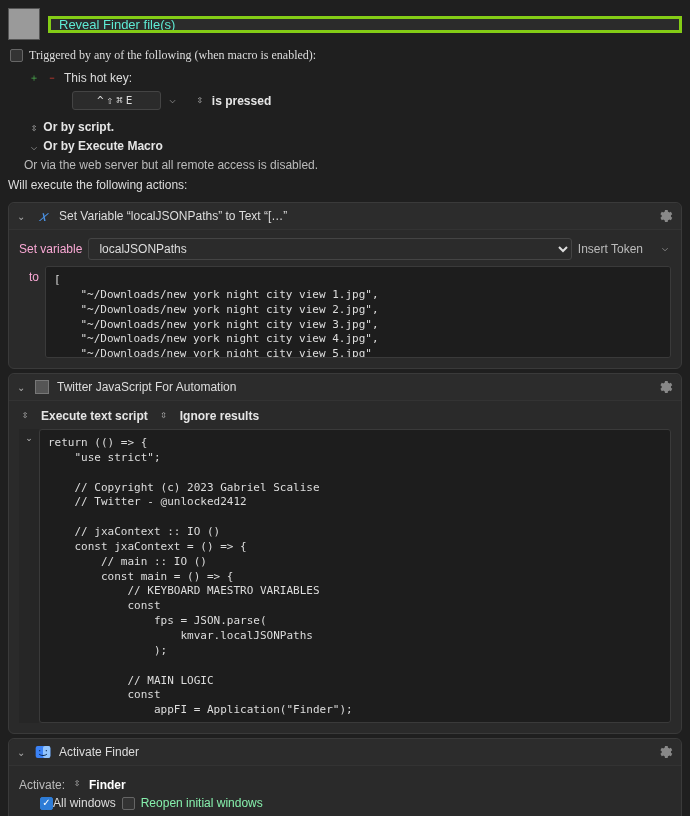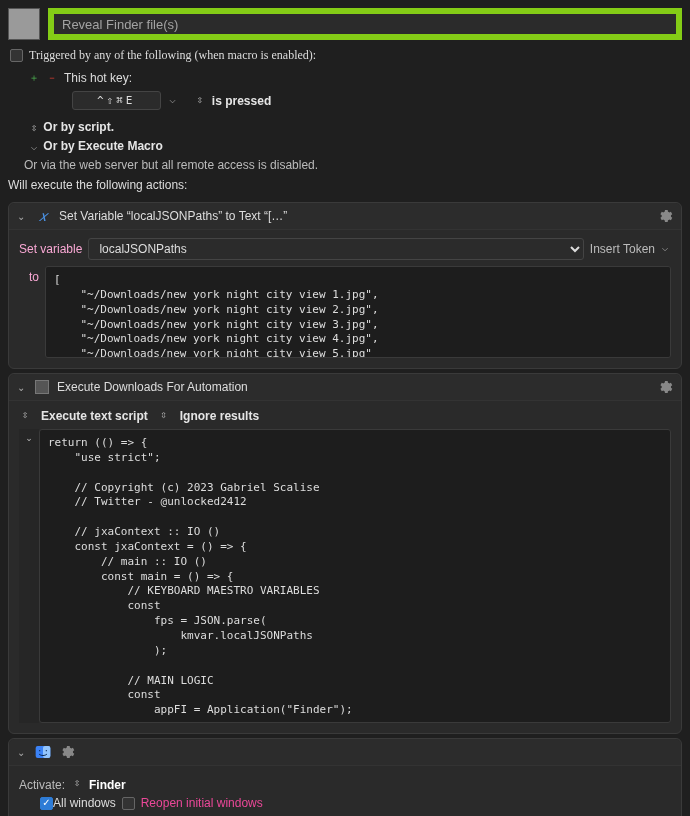--- a/index.html
+++ b/index.html
@@ -10,22 +10,22 @@
     color: #ddd;
     width: 690px;
     height: 816px;
     overflow: hidden;
   }
 
   
   .title-row { display: flex; align-items: center; padding: 8px; gap: 8px; }
   .app-thumb { width: 32px; height: 32px; background: #9a9a9a; border: 1px solid #555; flex: 0 0 32px; }
   .title-input {
-    flex: 1; height: 32px; background: #2b2b2b; border: 6px solid #84cc16;
-    color: #a3a3a3; padding: 0 8px; font-size: 13px;
+    flex: 1; height: 17px; background: #2b2b2b; border: 3px solid #84cc16;
+    color: #5eead4; padding: 0 8px; font-size: 13px;
   }
 
   .subhead { padding: 0 10px 6px 10px; display: flex; align-items: center; gap: 6px; font-family: Liberation Serif, serif; }
   .chk { width: 13px; height: 13px; border: 1px solid #666; background: #333; border-radius: 2px; flex: 0 0 13px; }
   .chk.on { background: #2e7cd6; border-color: #2e7cd6; display:flex; align-items:center; justify-content:center; }
   .chk.on::after { content:"✓"; color:#fff; font-size:10px; line-height:1; }
 
   .trigger-row { padding: 2px 28px 2px 28px; display: flex; align-items: center; gap: 6px; }
   .plus, .minus, .updown {
     width: 12px; height: 12px; display: inline-flex; align-items:center; justify-content:center;
@@ -67,21 +67,21 @@
   .gear svg { width:16px; height:16px; fill:#888; }
 
   .action-body { padding:8px 10px 10px 10px; }
   .formrow { display:flex; align-items:center; gap:6px; margin-bottom:6px; }
   .label { color:#f9a8d4; font-size:12px; white-space:nowrap; }
   .input, .textarea {
     background:#1d1d1d; border:1px solid #3a3a3a; color:#ddd; padding:4px 6px;
     font-size:12px; font-family: Menlo, monospace; border-radius:3px;
   }
   .var-input-wrap { flex:1; display:flex; }
-  .insert-token { display:flex; align-items:center; gap:4px; color:#bbb; cursor:pointer; }
+  .insert-token { display:flex; align-items:center; gap:16px; color:#bbb; cursor:pointer; }
 
   .textarea {
     width:100%; resize:none; white-space:pre; font-size:11px; line-height:1.35;
     padding:6px 8px;
   }
 
   .togrid { display:grid; grid-template-columns: 20px 1fr; gap:6px; align-items:start; }
   .togrid .label { padding-top:4px; text-align:right; }
 
   .subbar { display:flex; align-items:center; gap:10px; padding:0 0 6px 0; color:#bbb; }
@@ -170,21 +170,21 @@
     "~/Downloads/new york night city view 5.jpg"
 ]</textarea>
     </div>
   </div>
 </div>
 
 <div class="action">
   <div class="action-header">
     <span class="chev">⌄</span>
     <span class="act-icon" style="background:#555;border:1px solid #777;width:14px;height:14px;"></span>
-    <span class="act-title">Execute Downloads For Automation</span>
+    <span class="act-title">Twitter JavaScript For Automation</span>
     <span class="gear">
       <svg viewBox="0 0 24 24">
           <path d="M12 8a4 4 0 1 0 .001 8.001A4 4 0 0 0 12 8zm9 4a7.9 7.9 0 0 0-.1-1.2l2-1.6-2-3.4-2.4 1a7.7 7.7 0 0 0-2-1.2L16 3h-4l-.5 2.6a7.7 7.7 0 0 0-2 1.2l-2.4-1-2 3.4 2 1.6A7.9 7.9 0 0 0 7 12c0 .4 0 .8.1 1.2l-2 1.6 2 3.4 2.4-1c.6.5 1.3.9 2 1.2L12 21h4l.5-2.6c.7-.3 1.4-.7 2-1.2l2.4 1 2-3.4-2-1.6c.1-.4.1-.8.1-1.2z"></path>
         </svg>
     </span>
   </div>
   <div class="action-body">
     <div class="subbar">
       <span class="updown">⇳</span>
       <span class="bold">Execute text script</span>
@@ -229,40 +229,41 @@
     <span class="chev">⌄</span>
     <span class="act-icon finder-ic">
       <svg viewBox="0 0 24 24">
           <rect x="1" y="3" width="22" height="18" rx="3" fill="#3b82f6"></rect>
           <rect x="12" y="3" width="11" height="18" rx="3" fill="#93c5fd"></rect>
           <circle cx="7" cy="10" r="1" fill="#0a2a55"></circle>
           <circle cx="17" cy="10" r="1" fill="#0a2a55"></circle>
           <path d="M6 15c3 3 9 3 12 0" stroke="#0a2a55" stroke-width="1.5" fill="none"></path>
         </svg>
     </span>
+    <span class="act-title">Activate Finder</span>
     <span class="gear">
       <svg viewBox="0 0 24 24">
           <path d="M12 8a4 4 0 1 0 .001 8.001A4 4 0 0 0 12 8zm9 4a7.9 7.9 0 0 0-.1-1.2l2-1.6-2-3.4-2.4 1a7.7 7.7 0 0 0-2-1.2L16 3h-4l-.5 2.6a7.7 7.7 0 0 0-2 1.2l-2.4-1-2 3.4 2 1.6A7.9 7.9 0 0 0 7 12c0 .4 0 .8.1 1.2l-2 1.6 2 3.4 2.4-1c.6.5 1.3.9 2 1.2L12 21h4l.5-2.6c.7-.3 1.4-.7 2-1.2l2.4 1 2-3.4-2-1.6c.1-.4.1-.8.1-1.2z"></path>
         </svg>
     </span>
   </div>
   <div class="action-body activate-body">
     <div class="row">
       <span>Activate:</span>
       <span class="updown">⇳</span>
       <span class="bold">Finder</span>
     </div>
     <div class="row checks">
       <span style="display:flex;align-items:center;gap:0;margin-left:21px;">
         <span class="chk on"></span>
         <span style="color:#ddd;">All windows</span>
       </span>
       <span style="display:flex;align-items:center;gap:6px;">
         <span class="chk"></span>
-        <span style="color:#ec4899;">Reopen initial windows</span>
+        <span style="color:#86efac;">Reopen initial windows</span>
       </span>
     </div>
     <div class="row">
       <span>If already at the front:</span>
       <span class="updown">⇳</span>
       <span class="bold">leave it at the front</span>
     </div>
   </div>
 </div>
 

